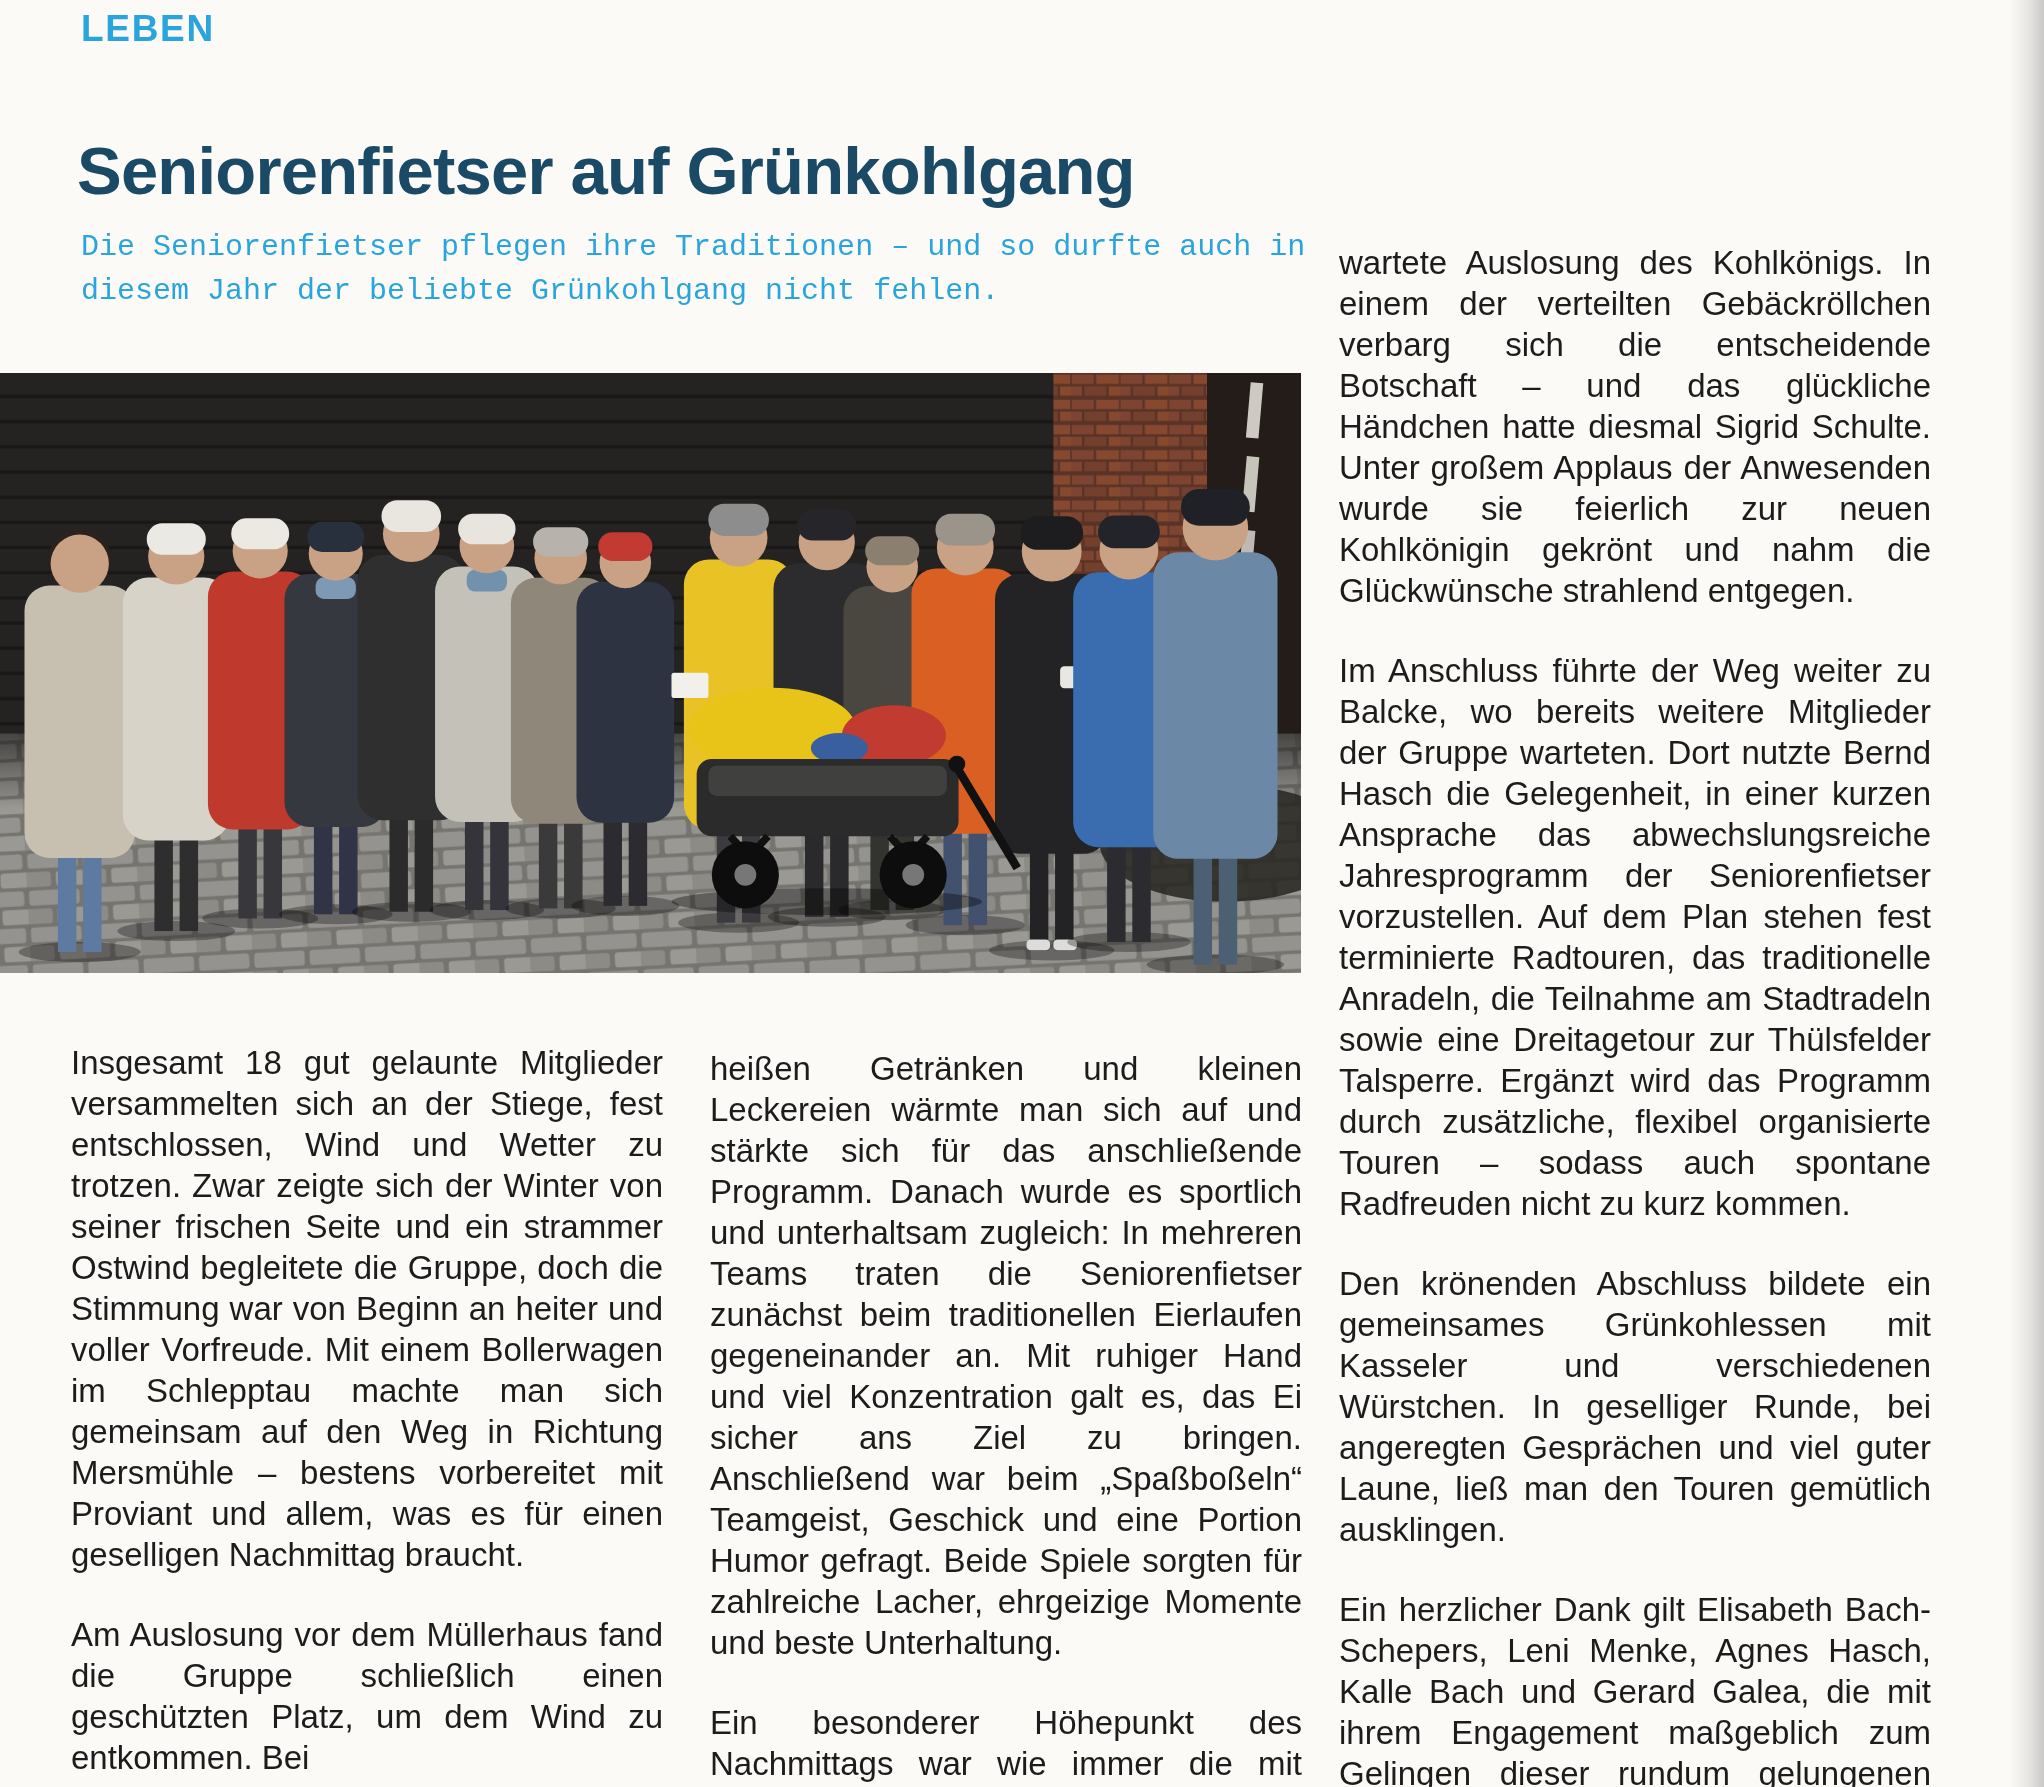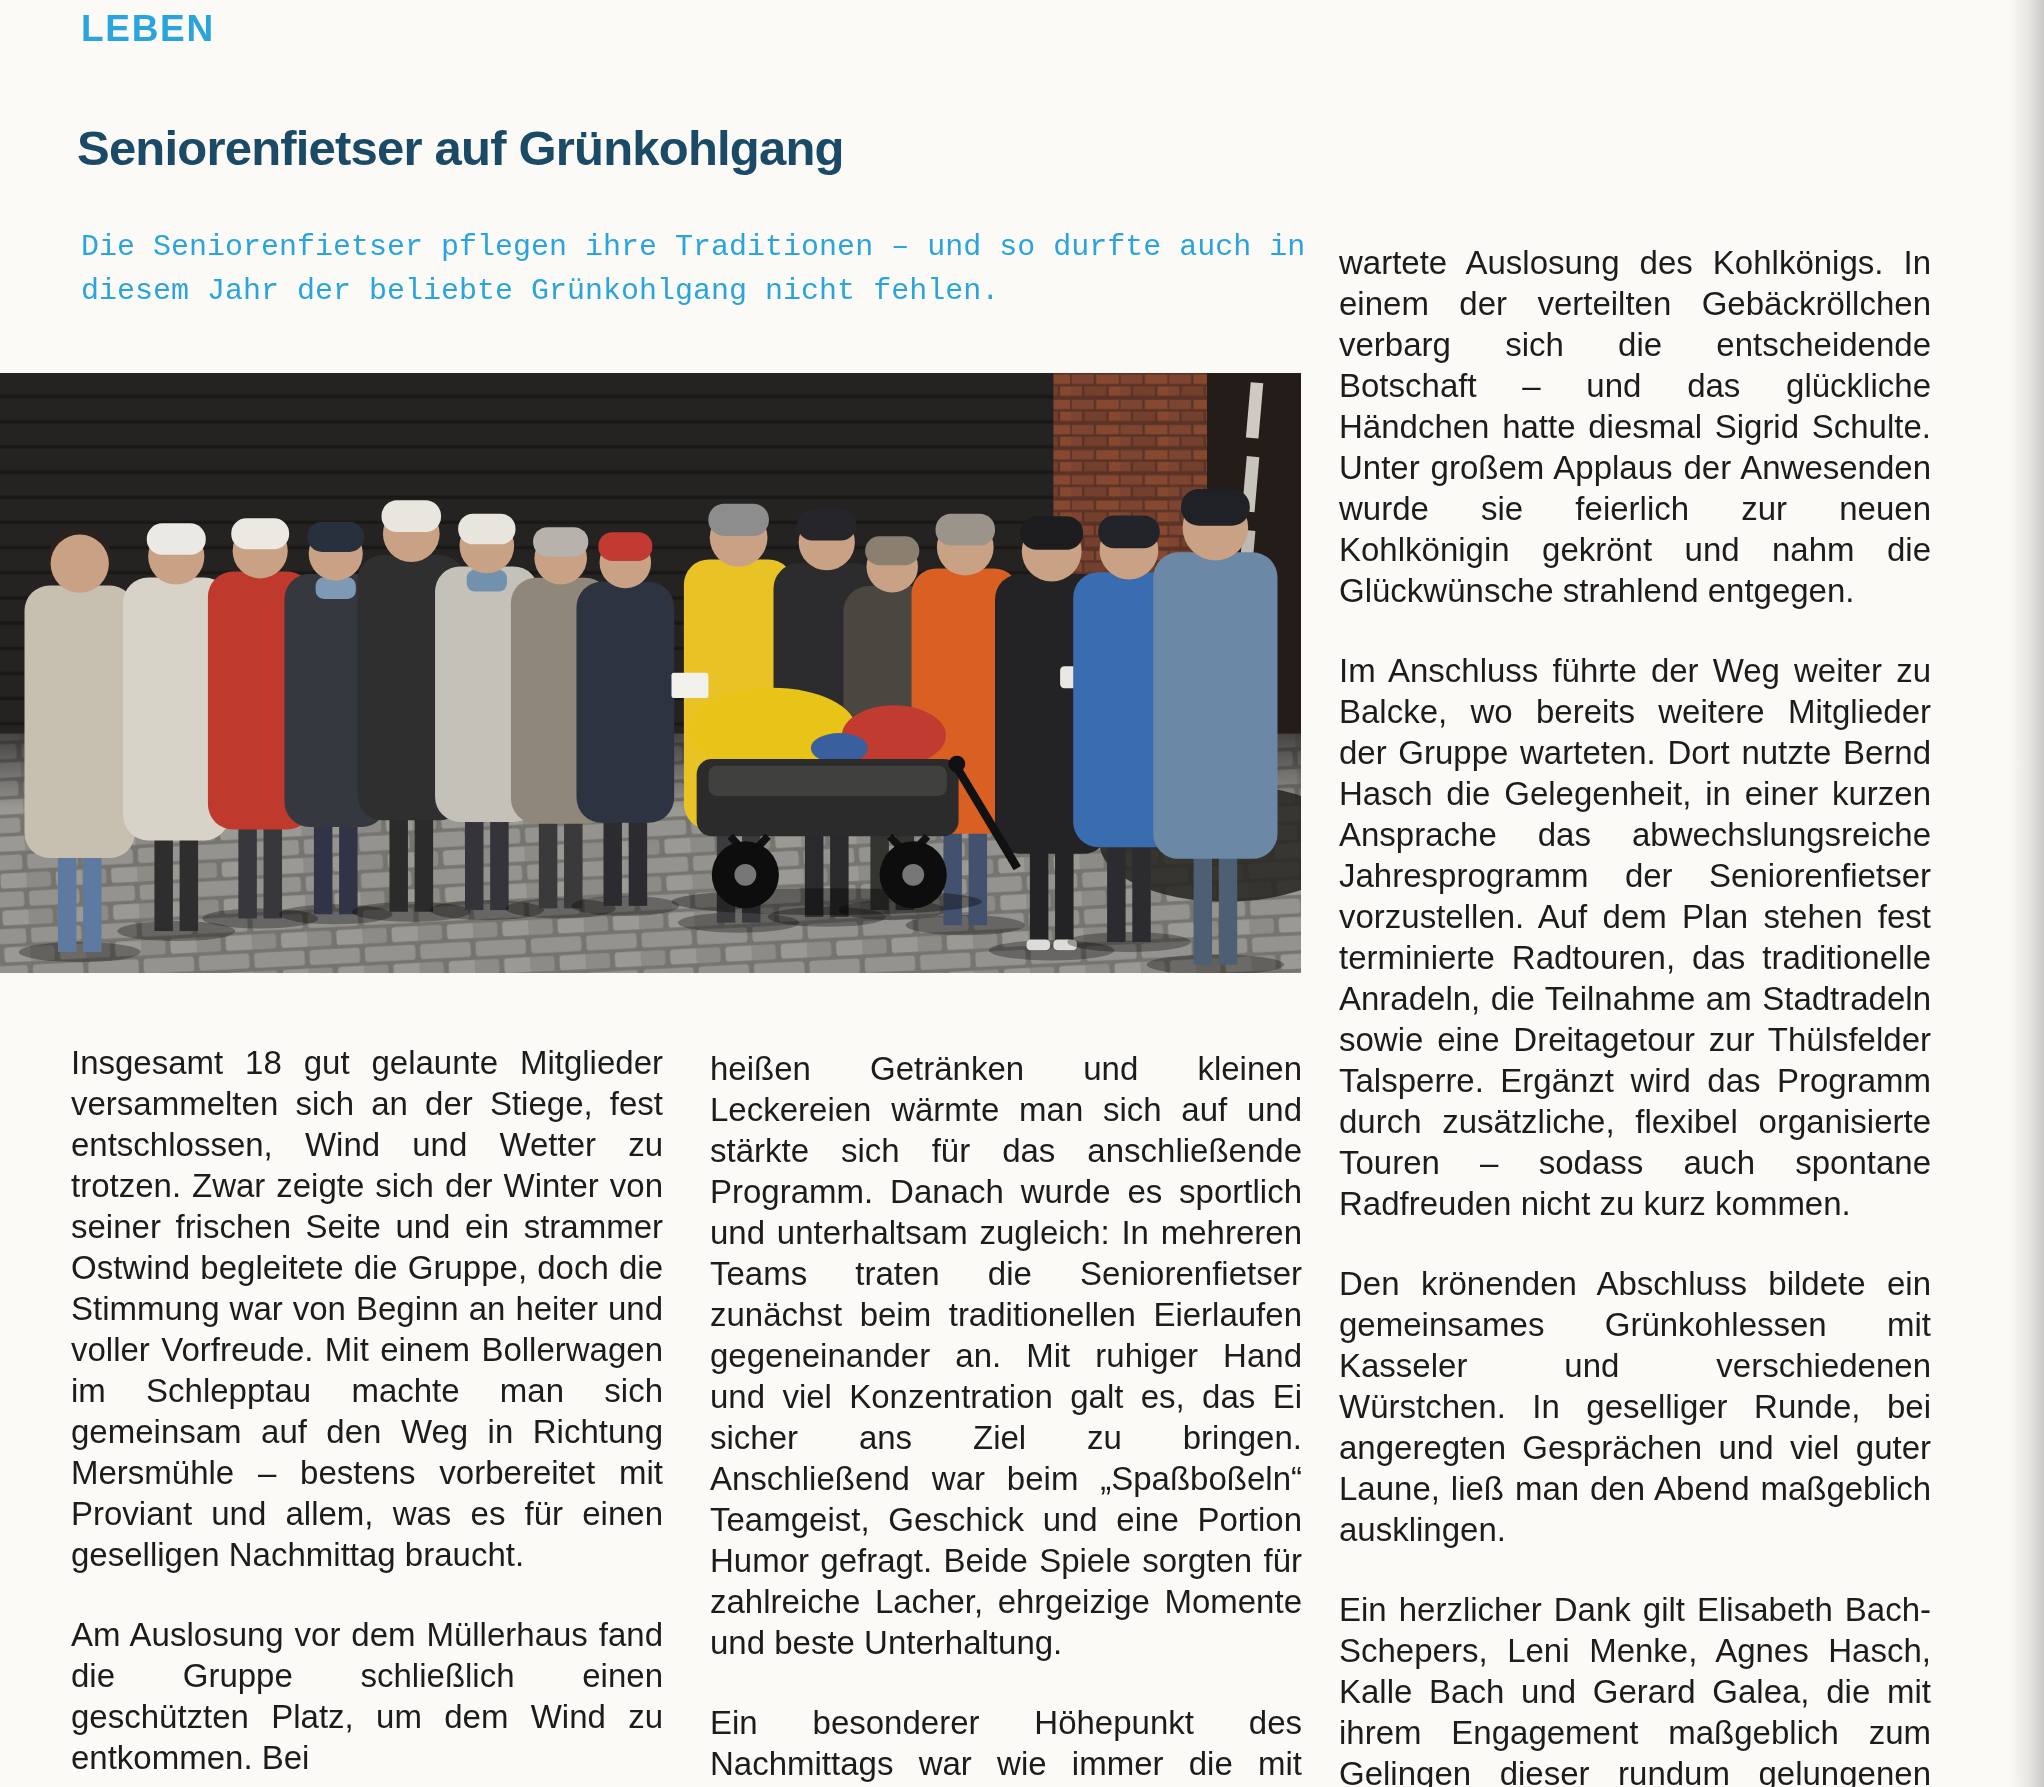--- a/index.html
+++ b/index.html
@@ -1,19 +1,19 @@
 <!DOCTYPE html>
 <html style="font-size:13.4px"><head>
 <meta charset="utf-8">
 <style>
   html,body{margin:0;padding:0;background:#777;}
   .page{position:relative;width:2044px;height:1787px;background:#fbfaf7;overflow:hidden;
         font-family:"Liberation Sans",sans-serif;color:#1c1c1c;}
   .kicker{position:absolute;left:81px;top:8.4px;font-size:37px;font-weight:bold;letter-spacing:1.7px;}
-  .headline{position:absolute;left:77px;top:87px;font-size:49px;font-weight:bold;letter-spacing:-0.8px;white-space:nowrap;}
+  .headline{position:absolute;left:77px;top:87px;font-size:67px;font-weight:bold;letter-spacing:-0.8px;white-space:nowrap;}
   .standfirst{position:absolute;left:81px;top:225px;width:1229px;font-size:30px;line-height:44px;font-family:Liberation Mono, monospace;}
   .photo-wrap{position:absolute;left:0;top:373px;width:1301px;height:600px;background:#1f1e1c;}
   .photo-wrap svg{display:block;width:100%;height:100%;}
   .col{position:absolute;width:592px;font-size:33px;line-height:41px;text-align:justify;}
   .col p{margin:0 0 39px 0;}
   #col-left{left:71px;top:1042px;}
   #col-middle{left:710px;top:1042px;margin-top:6px;}
   #col-right{left:1339px;top:242px;}
   .page-edge{position:absolute;right:0;top:0;width:35px;height:100%;
      background:linear-gradient(to right,rgba(0,0,0,0),rgba(0,0,0,0.08) 55%,rgba(0,0,0,0.20));}
@@ -231,19 +231,19 @@
   </div>
 
   <div class="col" id="col-middle" style="color: rgb(28, 28, 28);">
     <p>heißen Getränken und kleinen Leckereien wärmte man sich auf und stärkte sich für das anschließende Programm. Danach wurde es sportlich und unterhaltsam zugleich: In mehreren Teams traten die Seniorenfietser zunächst beim traditionellen Eierlaufen gegeneinander an. Mit ruhiger Hand und viel Konzentration galt es, das Ei sicher ans Ziel zu bringen. Anschließend war beim „Spaßboßeln“ Teamgeist, Geschick und eine Portion Humor gefragt. Beide Spiele sorgten für zahlreiche Lacher, ehrgeizige Momente und beste Unterhaltung.</p>
     <p>Ein besonderer Höhepunkt des Nachmittags war wie immer die mit Spannung er-</p>
   </div>
 
   <div class="col" id="col-right" style="color: rgb(28, 28, 28);">
     <p>wartete Auslosung des Kohlkönigs. In einem der verteilten Gebäckröllchen verbarg sich die entscheidende Botschaft – und das glückliche Händchen hatte diesmal Sigrid Schulte. Unter großem Applaus der Anwesenden wurde sie feierlich zur neuen Kohlkönigin gekrönt und nahm die Glückwünsche strahlend entgegen.</p>
     <p>Im Anschluss führte der Weg weiter zu Balcke, wo bereits weitere Mitglieder der Gruppe warteten. Dort nutzte Bernd Hasch die Gelegenheit, in einer kurzen Ansprache das abwechslungsreiche Jahresprogramm der Seniorenfietser vorzustellen. Auf dem Plan stehen fest terminierte Radtouren, das traditionelle Anradeln, die Teilnahme am Stadtradeln sowie eine Dreitagetour zur Thülsfelder Talsperre. Ergänzt wird das Programm durch zusätzliche, flexibel organisierte Touren – sodass auch spontane Radfreuden nicht zu kurz kommen.</p>
-    <p>Den krönenden Abschluss bildete ein gemeinsames Grünkohlessen mit Kasseler und verschiedenen Würstchen. In geselliger Runde, bei angeregten Gesprächen und viel guter Laune, ließ man den Abend maßgeblich ausklingen.</p>
+    <p>Den krönenden Abschluss bildete ein gemeinsames Grünkohlessen mit Kasseler und verschiedenen Würstchen. In geselliger Runde, bei angeregten Gesprächen und viel guter Laune, ließ man den Touren gemütlich ausklingen.</p>
     <p>Ein herzlicher Dank gilt Elisabeth Bach-Schepers, Leni Menke, Agnes Hasch, Kalle Bach und Gerard Galea, die mit ihrem Engagement maßgeblich zum Gelingen dieser rundum gelungenen Veranstaltung beigetragen haben.</p>
   </div>
 
   <div class="page-edge"></div>
 </div>
 
 
 </body></html>

